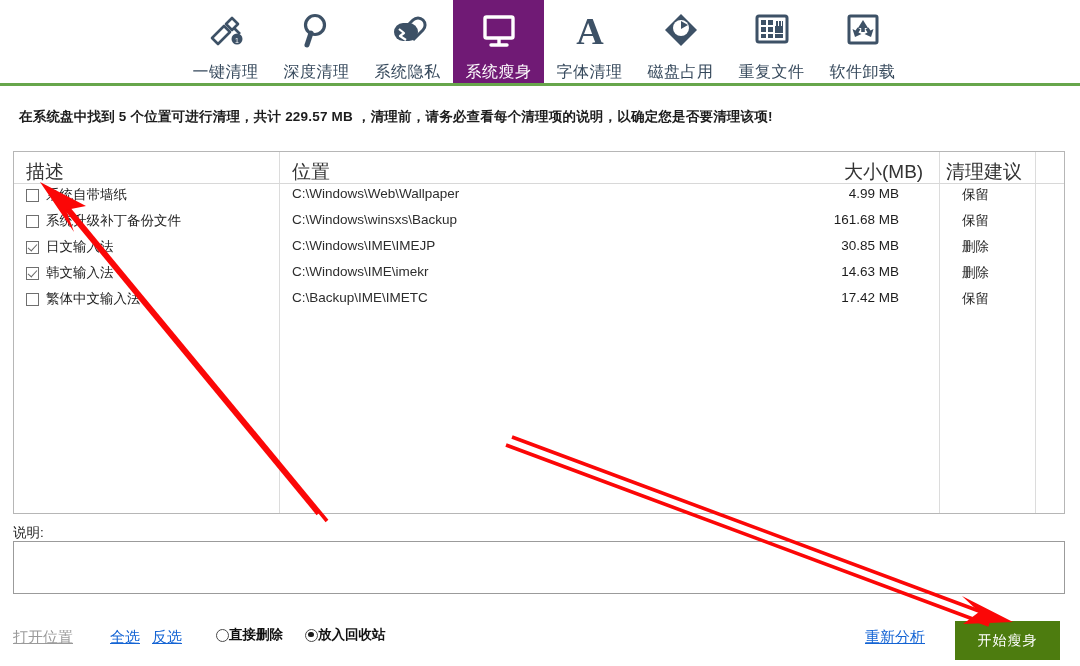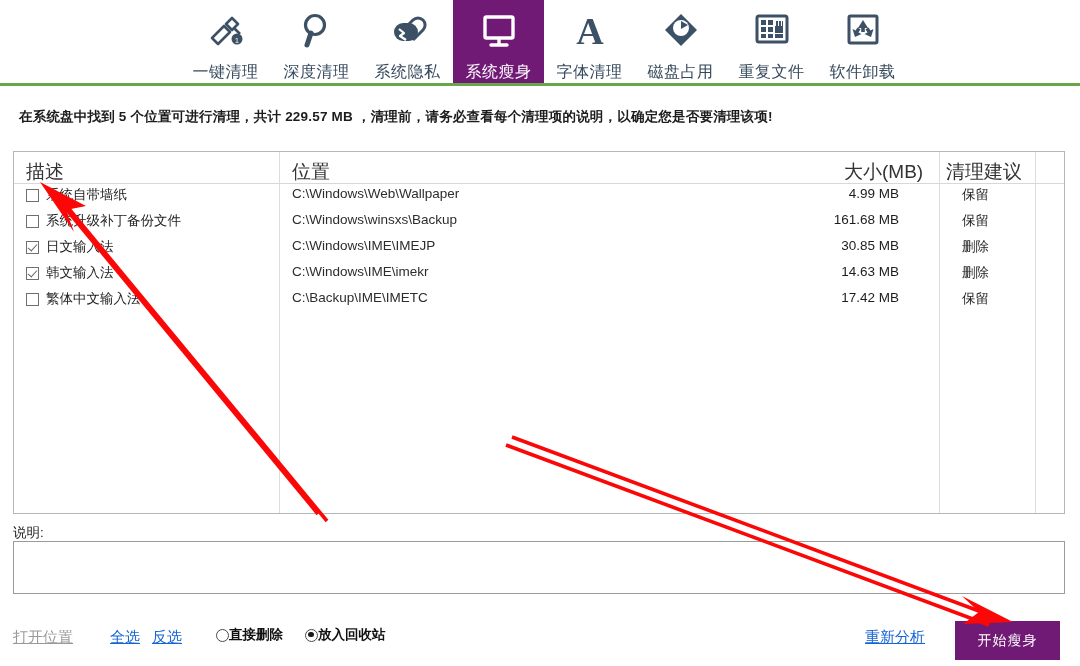--- a/index.html
+++ b/index.html
@@ -119,21 +119,21 @@
     width:13px;height:13px;border:1.4px solid #4a4a4a;border-radius:50%;
     box-sizing:border-box;position:relative;background:#fff;flex:0 0 auto;
   }
   .rdo.on::after{
     content:"";position:absolute;left:2.4px;top:2.4px;
     width:5.5px;height:5.5px;border-radius:50%;background:#1b1b1b;
   }
 
   .primary-btn{
     position:absolute;left:955px;top:621px;width:105px;height:39px;
-    background:#701a75;color:#ffffff;border:none;
+    background:#4d7c0f;color:#ffffff;border:none;
     font-family:"Liberation Sans","DejaVu Sans",sans-serif;
     font-size:14px;cursor:pointer;letter-spacing:1px;
   }
 
   
   .anno{position:absolute;left:0;top:0;width:1080px;height:666px;pointer-events:none;}
 </style>
 </head>
 <body>
 

